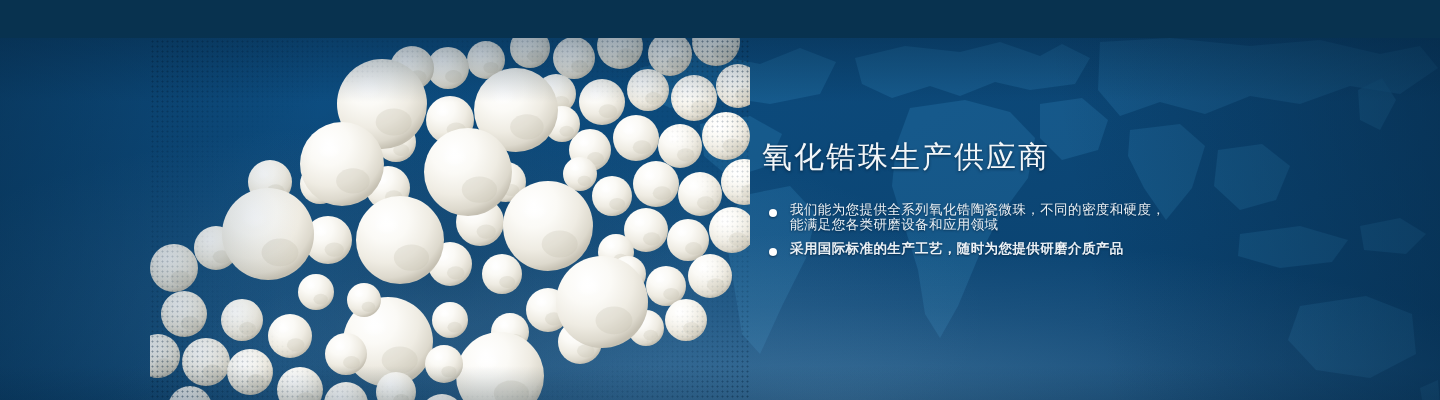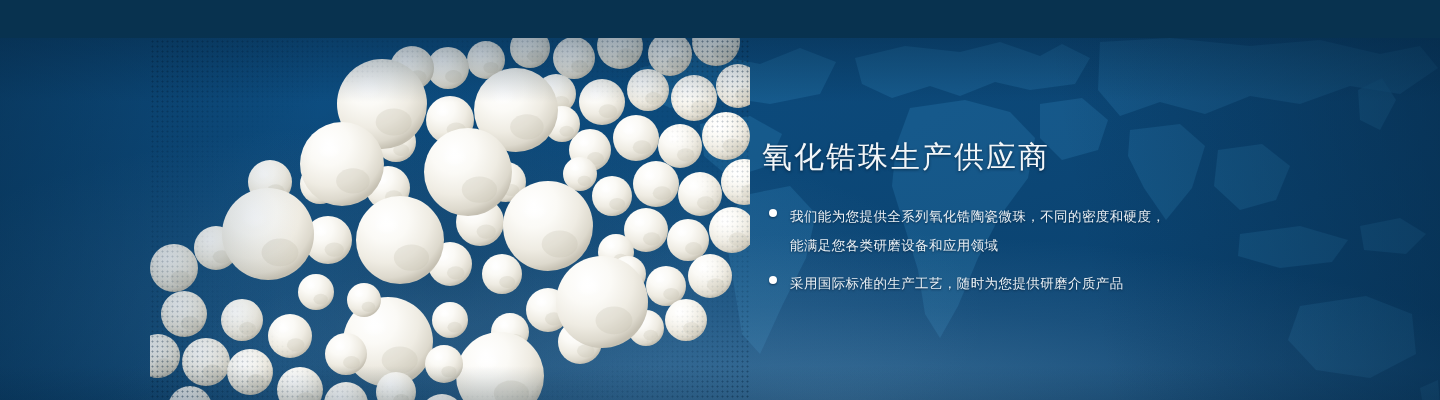--- a/index.html
+++ b/index.html
@@ -80,26 +80,26 @@
     text-shadow:0 1px 3px rgba(3,28,52,.75);
     white-space:nowrap;
   }
 
   .bullets{list-style:none;margin:0;padding:0;margin-top:22px;}
   .bullet{
     position:relative;
     padding-left:28px;
     margin-bottom:9px;
     font-size:13.5px;
-    line-height:29px;
+    line-height:15px;
     color:#eaf0f5;
     letter-spacing:.4px;
     text-shadow:0 1px 2px rgba(3,28,52,.7);
   }
-  .bullet:last-child{margin-bottom:0;}
+  .bullet:last-child{margin-bottom:0;font-weight:bold;}
   .bullet .dot{
     position:absolute;
     left:7px;top:6.5px;
     width:8px;height:8px;
     border-radius:50%;
     background:#ffffff;
     box-shadow:0 1px 2px rgba(3,28,52,.6);
   }
   .bullet .line{display:block;white-space:pre-line;}
 </style>

